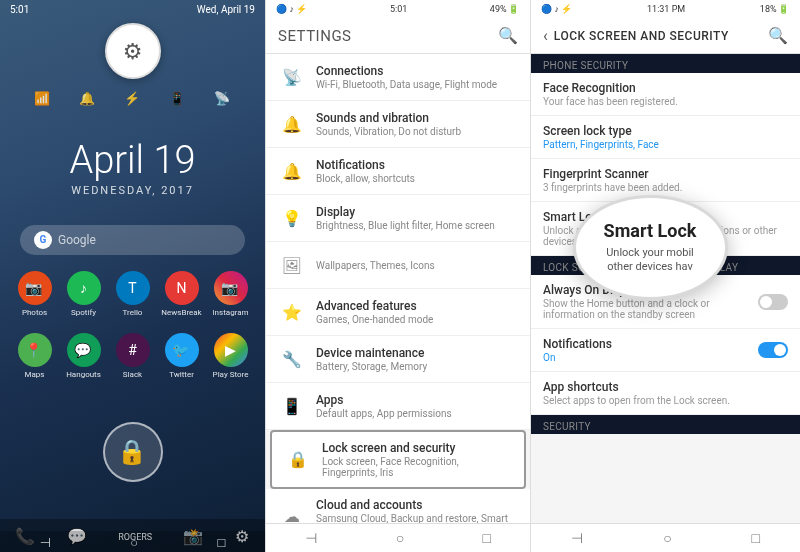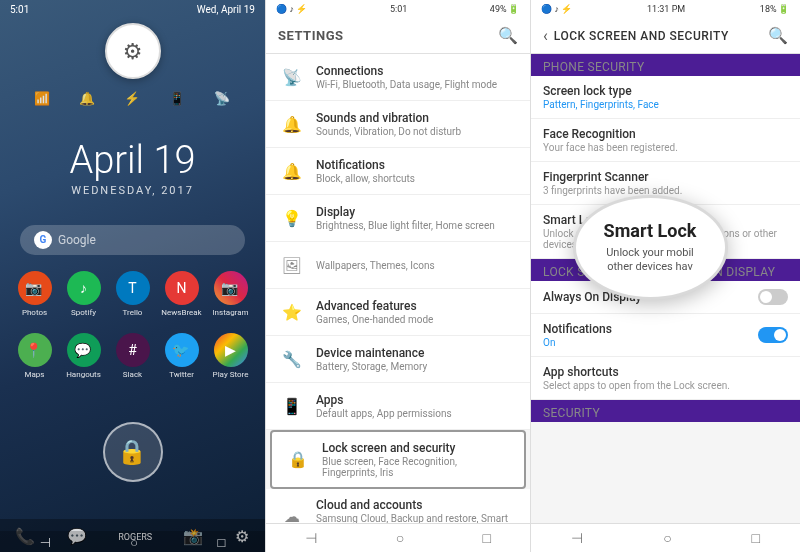--- a/index.html
+++ b/index.html
@@ -207,22 +207,22 @@
     .settings-header {
       background: white;
       padding: 8px 12px 8px;
       display: flex;
       justify-content: space-between;
       align-items: center;
       border-bottom: 1px solid #e0e0e0;
     }
 
     .settings-title {
-      font-size: 13px;
-      font-weight: 700;
+      font-size: 15px;
+      font-weight: 400;
       color: #555;
       letter-spacing: 0.5px;
     }
 
     .settings-list {
       overflow-y: auto;
       flex: 1;
     }
 
     .settings-item {
@@ -313,24 +313,24 @@
       color: #333;
       letter-spacing: 0.5px;
     }
 
     .lock-list {
       flex: 1;
       overflow-y: auto;
     }
 
     .lock-section-label {
-      font-size: 12px;
+      font-size: 10px;
       color: #888;
       padding: 6px 12px 2px;
-      background: #4c1d95;
+      background: #0f172a;
       letter-spacing: 0.3px;
     }
 
     .lock-item {
       background: white;
       padding: 8px 12px;
       border-bottom: 1px solid #eee;
     }
 
     .lock-item-title {
@@ -621,21 +621,21 @@
       <div class="settings-item-content">
         <div class="settings-item-title">Apps</div>
         <div class="settings-item-subtitle">Default apps, App permissions</div>
       </div>
     </div>
 
     <div class="settings-item highlighted" style="position:relative;">
       <div class="settings-item-icon" style="color:#555;">🔒</div>
       <div class="settings-item-content">
         <div class="settings-item-title">Lock screen and security</div>
-        <div class="settings-item-subtitle">Blue screen, Face Recognition, Fingerprints, Iris</div>
+        <div class="settings-item-subtitle">Lock screen, Face Recognition, Fingerprints, Iris</div>
       </div>
     </div>
 
     <div class="settings-item">
       <div class="settings-item-icon">☁</div>
       <div class="settings-item-content">
         <div class="settings-item-title">Cloud and accounts</div>
         <div class="settings-item-subtitle">Samsung Cloud, Backup and restore, Smart Switch</div>
       </div>
     </div>
@@ -662,45 +662,46 @@
       <span class="lock-title">LOCK SCREEN AND SECURITY</span>
     </div>
     <span>🔍</span>
   </div>
 
   <div class="lock-list">
 
     <div class="lock-section-label">PHONE SECURITY</div>
 
     <div class="lock-item">
+      <div class="lock-item-title">Face Recognition</div>
+      <div class="lock-item-subtitle gray">Your face has been registered.</div>
+    </div>
+
+    <div class="lock-item">
       <div class="lock-item-title">Screen lock type</div>
       <div class="lock-item-subtitle">Pattern, Fingerprints, Face</div>
-    </div>
-
-    <div class="lock-item">
-      <div class="lock-item-title">Face Recognition</div>
-      <div class="lock-item-subtitle gray">Your face has been registered.</div>
     </div>
 
     <div class="lock-item">
       <div class="lock-item-title">Fingerprint Scanner</div>
       <div class="lock-item-subtitle gray">3 fingerprints have been added.</div>
     </div>
 
     <div class="lock-item">
       <div class="lock-item-title">Smart Lock</div>
       <div class="lock-item-subtitle gray">Unlock automatically when trusted locations or other devices have...</div>
     </div>
 
     <div class="lock-section-label">LOCK SCREEN AND ALWAYS ON DISPLAY</div>
 
     <div class="lock-item">
       <div class="lock-item-row">
         <div style="flex:1;">
           <div class="lock-item-title">Always On Display</div>
+          <div class="lock-item-subtitle gray">Show the Home button and a clock or information on the standby screen</div>
         </div>
         <div class="toggle-off"></div>
       </div>
     </div>
 
 
     <div class="lock-item">
       <div class="lock-item-row">
         <div style="flex:1;">
           <div class="lock-item-title">Notifications</div>

